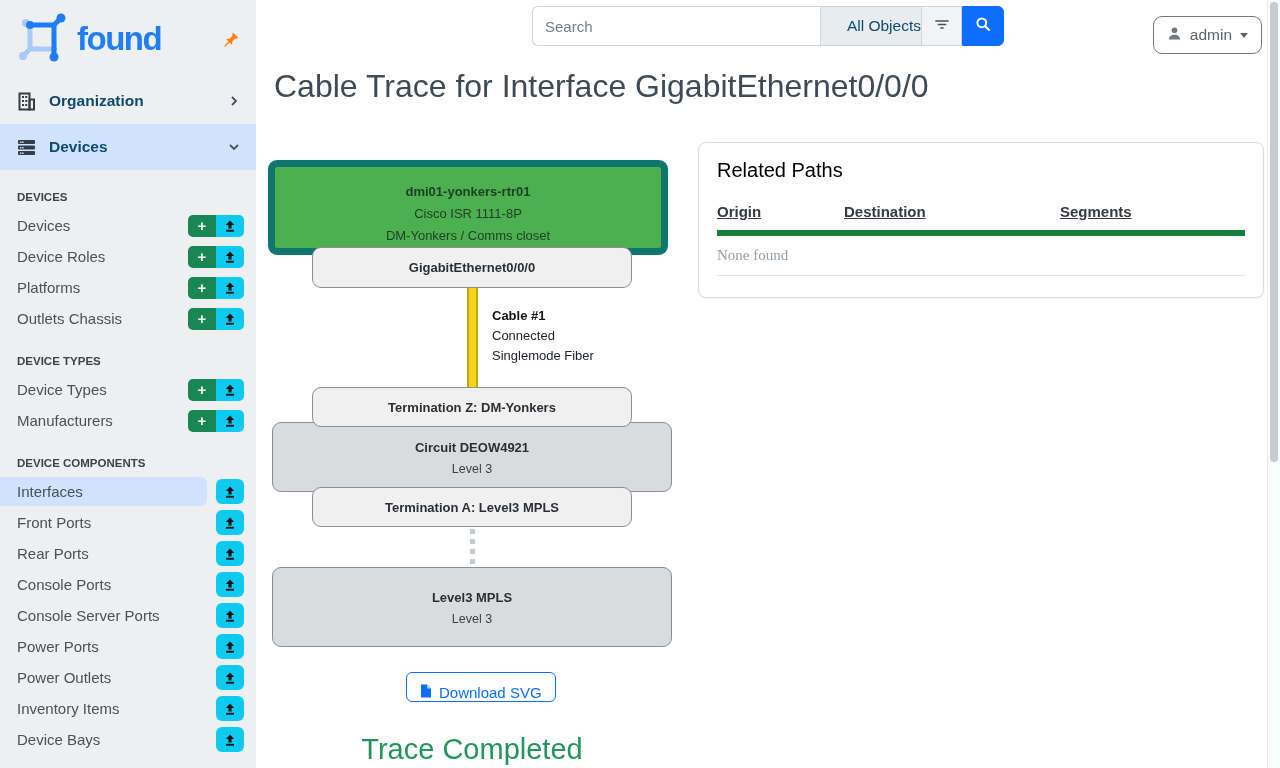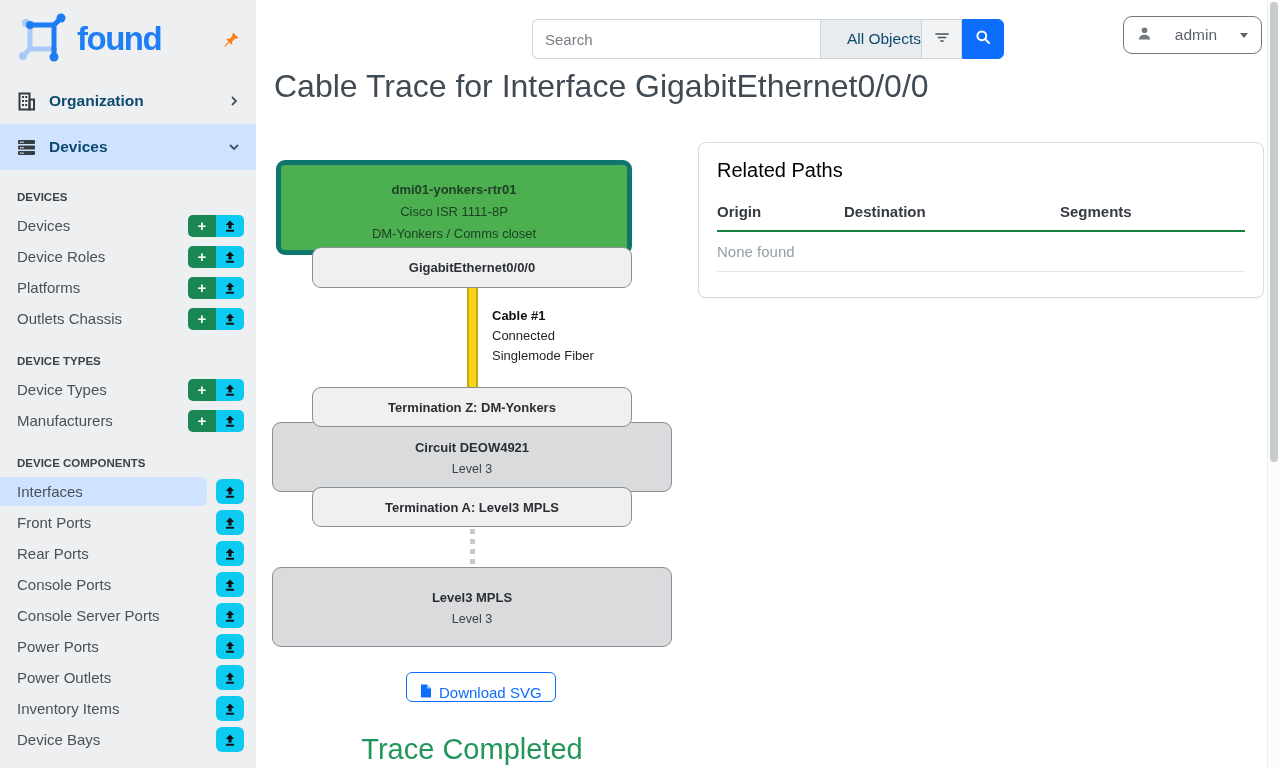--- a/index.html
+++ b/index.html
@@ -26,41 +26,41 @@
   .grow{flex:1;}
   .btn-pair{display:flex;}
   .btn-plus{width:28px;height:22px;background:#198754;border-radius:5px 0 0 5px;color:#fff;
             display:flex;align-items:center;justify-content:center;font-weight:bold;font-size:15px;cursor:pointer;}
   .btn-upload{width:28px;height:22px;background:#0dcaf0;border-radius:0 5px 5px 0;
             display:flex;align-items:center;justify-content:center;cursor:pointer;}
   .btn-upload.solo{border-radius:6px;height:25px;}
 
   
   .main{position:absolute;left:256px;top:0;width:1024px;height:768px;background:#fff;}
-  .search-wrap{position:absolute;left:276px;top:19px;display:flex;height:40px;}
+  .search-wrap{position:absolute;left:276px;top:6px;display:flex;height:40px;}
   .search-input{box-sizing:border-box;width:288px;height:40px;padding:0 12px;border:1px solid #ced4da;
             border-right:none;border-radius:6px 0 0 6px;font-size:15px;color:#212529;outline:none;
             font-family:"Liberation Sans", sans-serif;}
   .search-input::placeholder{color:#757d84;}
   .seg-scope{box-sizing:border-box;width:102px;background:#e9ecef;border:1px solid #ced4da;
             display:flex;align-items:center;justify-content:flex-end;font-size:15.5px;color:#0c4a6e;cursor:pointer;}
   .seg-filter{box-sizing:border-box;width:40px;background:#f1f3f5;border:1px solid #ced4da;border-left:none;
             display:flex;align-items:center;justify-content:center;cursor:pointer;}
   .btn-search{width:42px;height:40px;box-sizing:border-box;background:#0d6efd;border:1px solid #0d6efd;
             border-radius:0 6px 6px 0;display:flex;align-items:center;justify-content:center;cursor:pointer;}
   .admin-btn{position:absolute;right:18px;top:16px;height:38px;box-sizing:border-box;background:#fff;
-            border:1px solid #6f7980;border-radius:9px;display:flex;align-items:center;gap:23px;
+            border:1px solid #6f7980;border-radius:9px;display:flex;align-items:center;gap:8px;
             padding:0 13px;color:#5b646b;font-size:15.5px;cursor:pointer;}
   .caret-down{width:0;height:0;border-left:4.5px solid transparent;border-right:4.5px solid transparent;
             border-top:5px solid #5b646b;}
   .page-title{position:absolute;left:18px;top:68px;margin:0;font-size:32px;font-weight:400;color:#3f4a54;}
 
   
   .tbox{position:absolute;box-sizing:border-box;text-align:center;border-radius:9px;cursor:pointer;}
-  .box-device{left:20px;top:160px;width:356px;height:95px;background:#4caf50;border:5px solid #0f766e;
+  .box-device{left:12px;top:160px;width:400px;height:95px;background:#4caf50;border:7px solid #0f766e;
             padding-top:17px;z-index:1;}
   .box-device .l1{font-size:13px;font-weight:bold;color:#1e4126;margin-bottom:7px;}
   .box-device .l2{font-size:13px;color:#1e4126;margin-bottom:7px;}
   .box-sub{background:#f0f0f1;border:1px solid #898f95;left:56px;width:320px;height:41px;z-index:3;
             display:flex;align-items:center;justify-content:center;font-size:13px;font-weight:bold;color:#2b2f33;}
   .box-iface{top:247px;}
   .box-termz{top:387px;height:40px;}
   .box-terma{top:487px;height:40px;}
   .box-big{left:16px;width:400px;background:#dadbdc;border:1px solid #898f95;z-index:2;}
   .box-circuit{top:422px;height:70px;padding-top:17px;}
@@ -78,22 +78,22 @@
             align-items:flex-end;gap:7px;padding:0 13px;cursor:pointer;}
   .trace-status{position:absolute;left:16px;top:733px;width:400px;text-align:center;
             font-size:29px;color:#22965a;}
 
   
   .card{position:absolute;left:442px;top:142px;width:566px;height:156px;box-sizing:border-box;background:#fff;
             border:1px solid #d8dcdf;border-radius:8px;box-shadow:0 1px 2px rgba(0,0,0,.05);padding:16px 18px;}
   .card h2{margin:0;font-size:20px;font-weight:400;color:#000000;}
   .rp-table{width:100%;border-collapse:collapse;margin-top:13px;}
   .rp-table th{text-align:left;font-size:15px;font-weight:bold;color:#343a40;
-            padding:8px 8px 10px 0;border-bottom:2px solid #15803d;}
-  .rp-table td{font-size:15px;color:#97a0a6;padding:11px 0;border-bottom:1px solid #e3e6e8;}
+            padding:8px 8px 10px 0;border-bottom:6px solid #15803d;text-decoration:underline;}
+  .rp-table td{font-size:15px;color:#97a0a6;padding:11px 0;border-bottom:1px solid #e3e6e8;font-family:Liberation Serif, serif;}
 
   
   .scrollbar{position:absolute;right:0;top:0;width:12px;height:768px;background:#fbfcfc;border-left:1px solid #ececec;}
   .scroll-thumb{position:absolute;left:2px;top:2px;width:8px;height:460px;background:#c8cbcd;border-radius:5px;cursor:pointer;}
 </style>
 </head>
 <body>
 
 <aside class="sidebar">
   <div class="logo-row">

